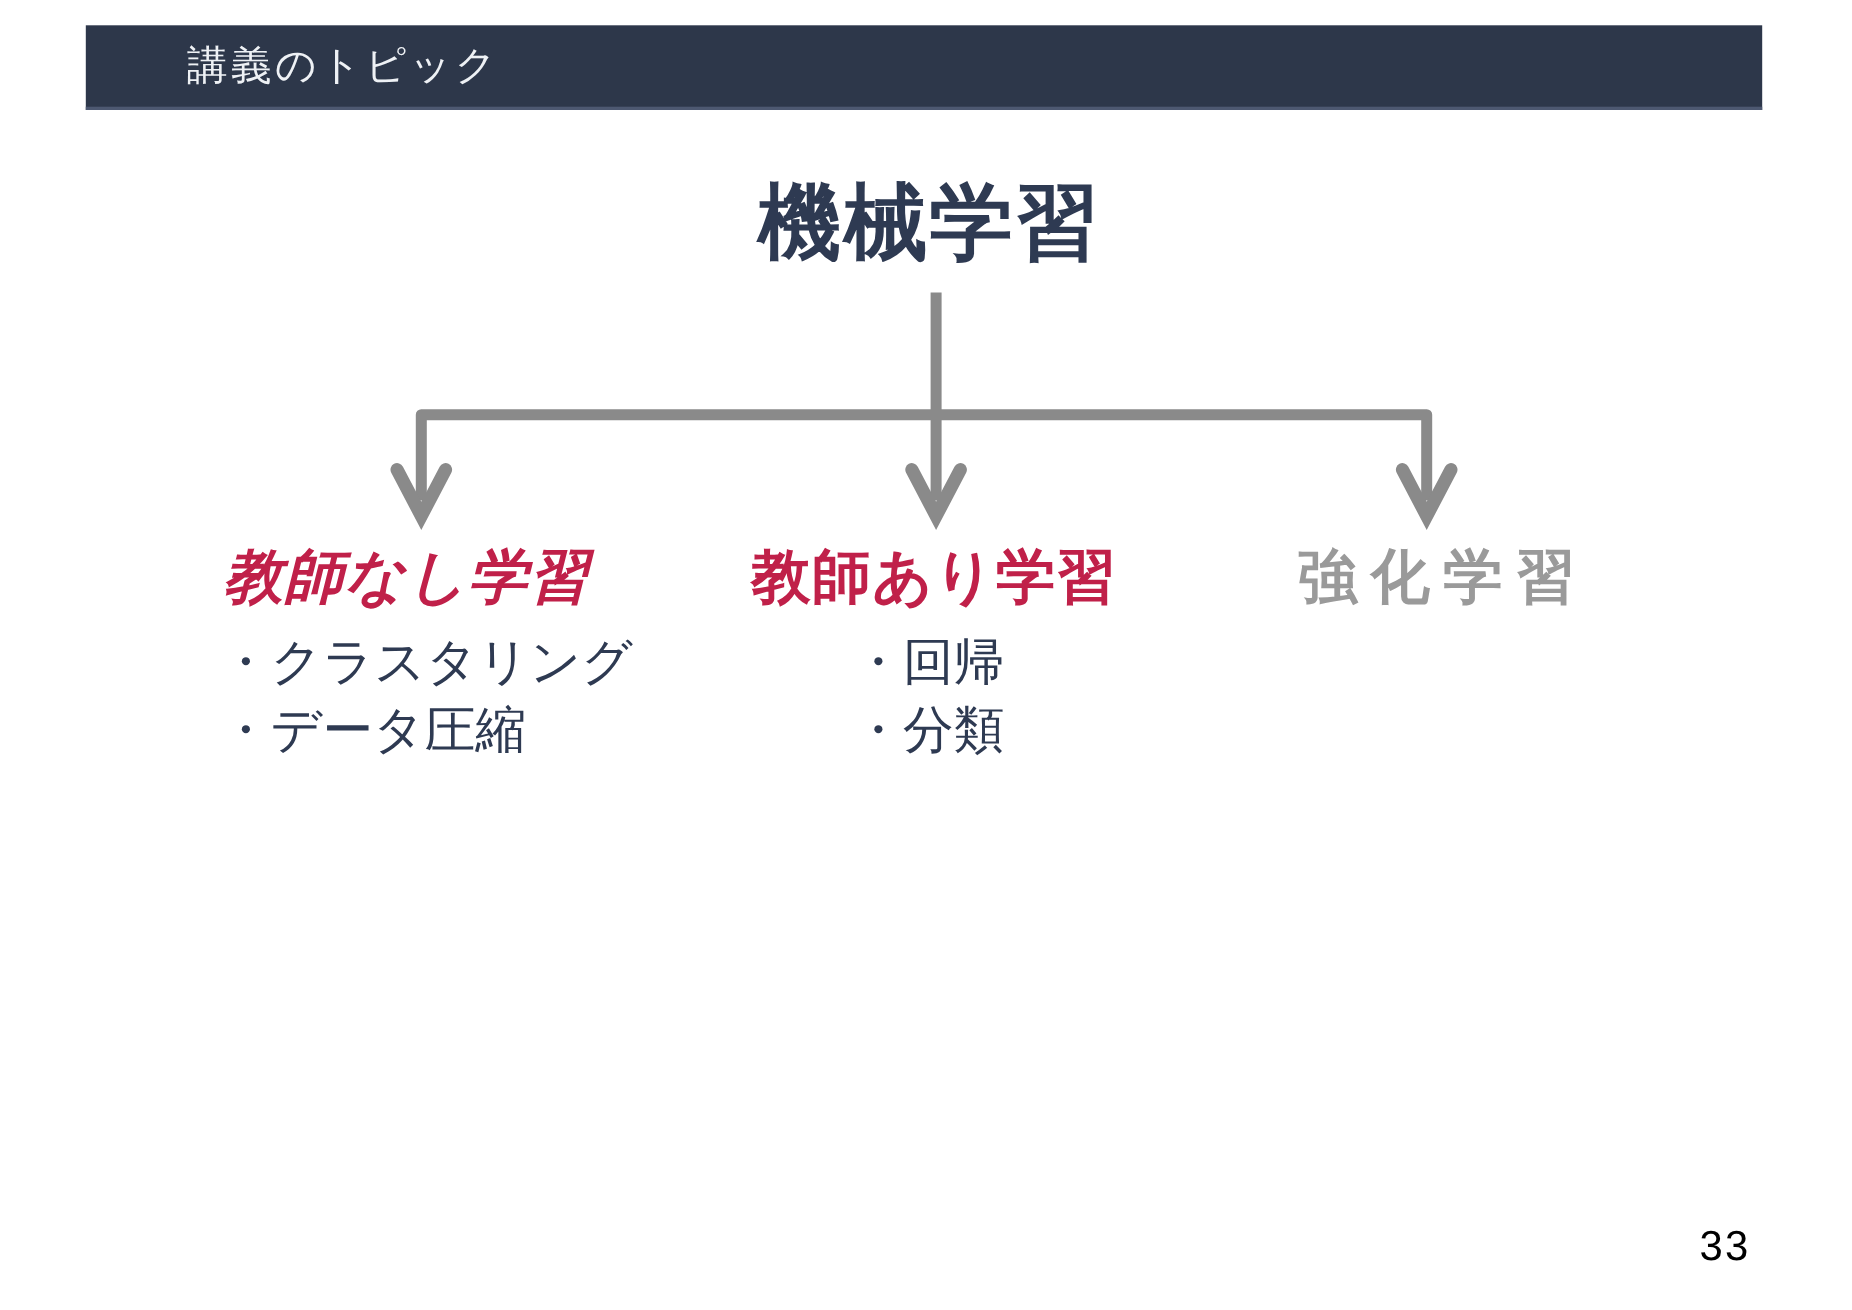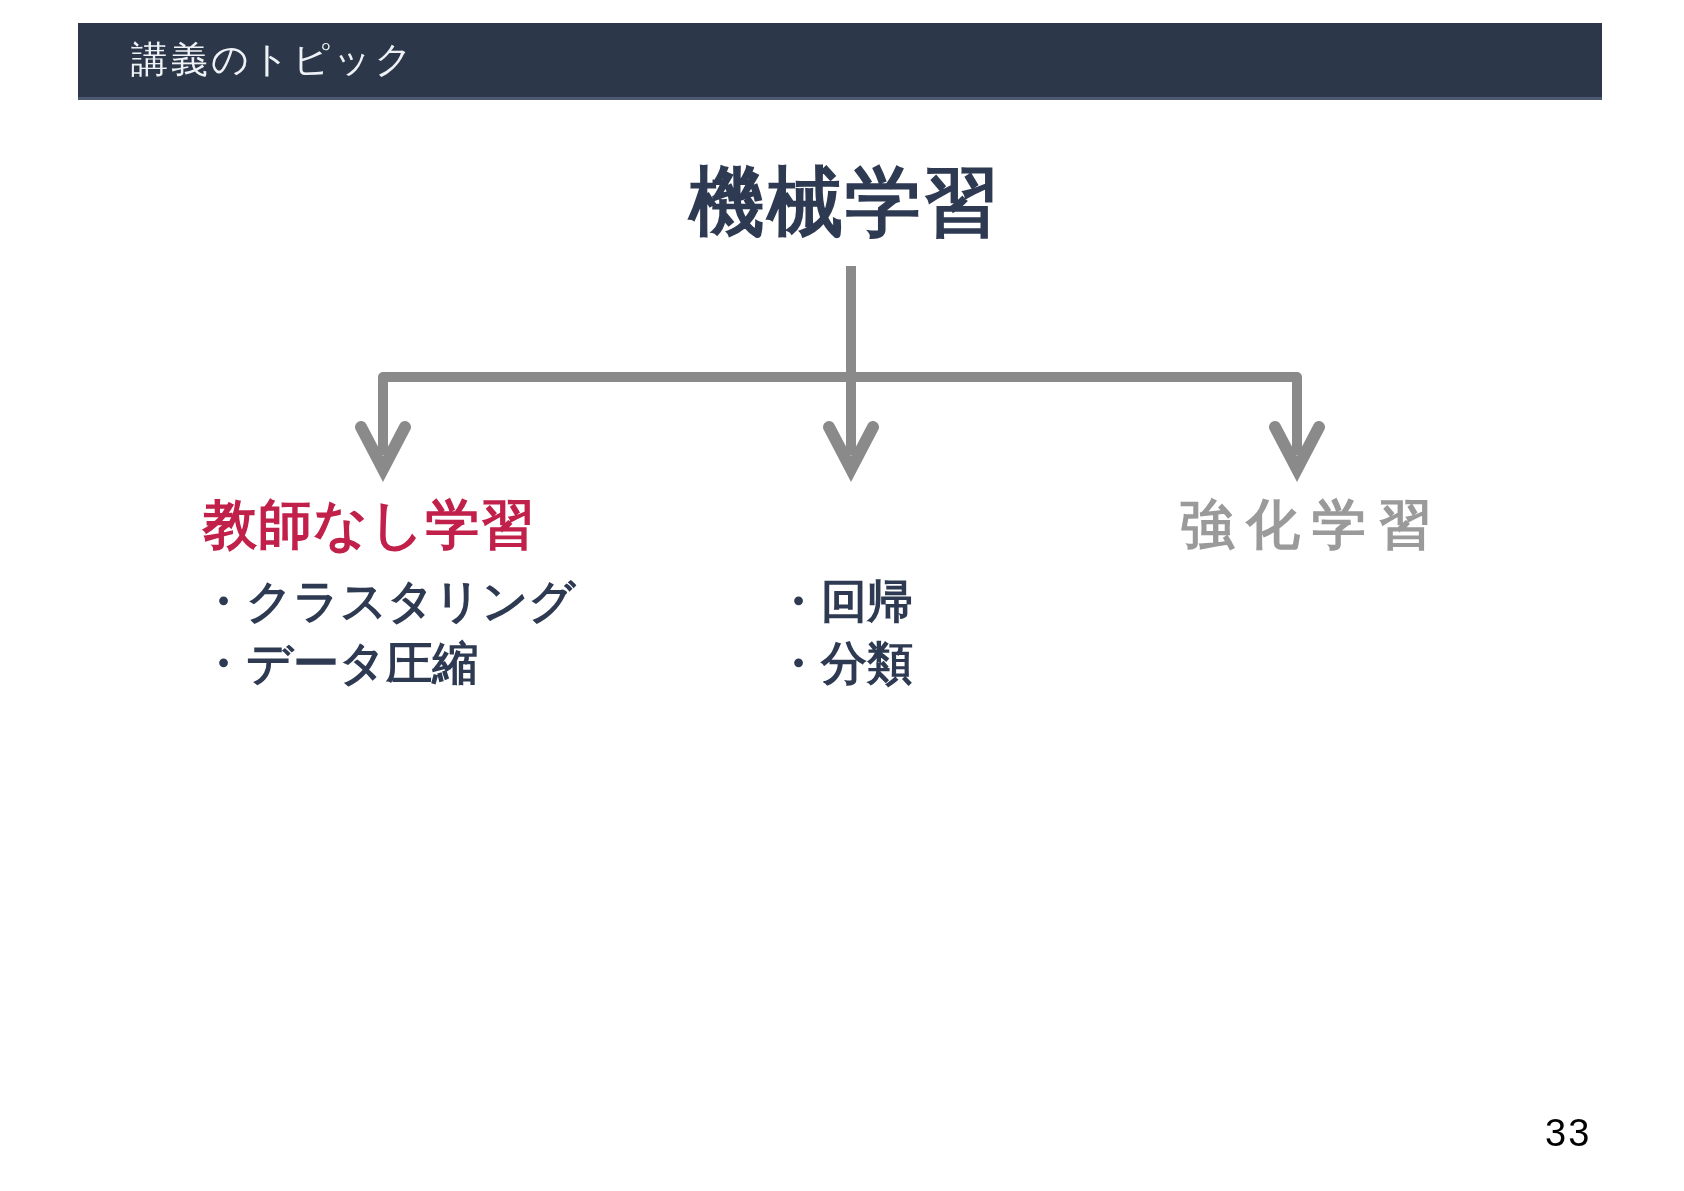--- a/index.html
+++ b/index.html
@@ -13,21 +13,21 @@
 
   
   .header-bar{
     position:absolute;left:78px;top:23px;width:1524px;height:74px;
     background:var(--header-bg,#2d374a);
     border-bottom:3px solid #4d5871;
     display:flex;align-items:center;
     box-sizing:content-box;
   }
   .header-title{
-    margin-left:53px;
+    margin-left:92px;
     font-size:37px;letter-spacing:3px;
     color:#eef1f5;font-weight:400;
   }
 
   
   .root-title{
     position:absolute;left:0;top:152px;width:100%;
     text-align:center;
     font-size:76px;font-weight:900;letter-spacing:2px;
     color:var(--text-navy,#2e3a52);
@@ -43,33 +43,33 @@
     stroke-linecap:round;stroke-linejoin:miter;}
 
   
   .child-heading{
     position:absolute;top:489px;
     font-size:54px;font-weight:900;letter-spacing:1px;
     white-space:nowrap;
   }
   .child-red{color:var(--accent-red,#c02049);}
   .child-gray{color:var(--muted-gray,#9a9a9a);font-family:Liberation Mono, monospace;}
-  .heading-unsupervised{left:203px;}
+  .heading-unsupervised{left:203px;font-style:italic;}
   .heading-supervised{left:683px;}
   .heading-reinforcement{left:1180px;letter-spacing:12px;}
 
   .bullet-list{
     position:absolute;top:570px;
     font-size:46px;line-height:62px;
     color:var(--text-navy,#2e3a52);
     white-space:nowrap;
   }
   .list-unsupervised{left:200px;}
   .list-supervised{left:775px;}
-  .bullet-line{display:block;font-weight:bold;}
+  .bullet-line{display:block;}
 
   
   .page-number{
     position:absolute;left:1545px;top:1112px;
     font-size:38px;color:#000000;letter-spacing:2px;
   }
 </style>
 </head>
 <body style="--header-bg: #2d374a; --text-navy: #2e3a52; --accent-red: #c02049; --arrow-gray: #8a8a8a; --muted-gray: #9a9a9a;">
 
@@ -96,20 +96,21 @@
       <polyline class="head" points="1275,427 1297,469 1319,427"></polyline>
     </g>
   </svg>
 
   <div class="child-heading child-red heading-unsupervised">教師なし学習</div>
   <div class="bullet-list list-unsupervised">
     <span class="bullet-line">・クラスタリング</span>
     <span class="bullet-line">・データ圧縮</span>
   </div>
 
+  <div class="child-heading child-red heading-supervised">教師あり学習</div>
   <div class="bullet-list list-supervised">
     <span class="bullet-line">・回帰</span>
     <span class="bullet-line">・分類</span>
   </div>
 
   <div class="child-heading child-gray heading-reinforcement">強化学習</div>
 
   <div class="page-number">33</div>
 
 </div>

